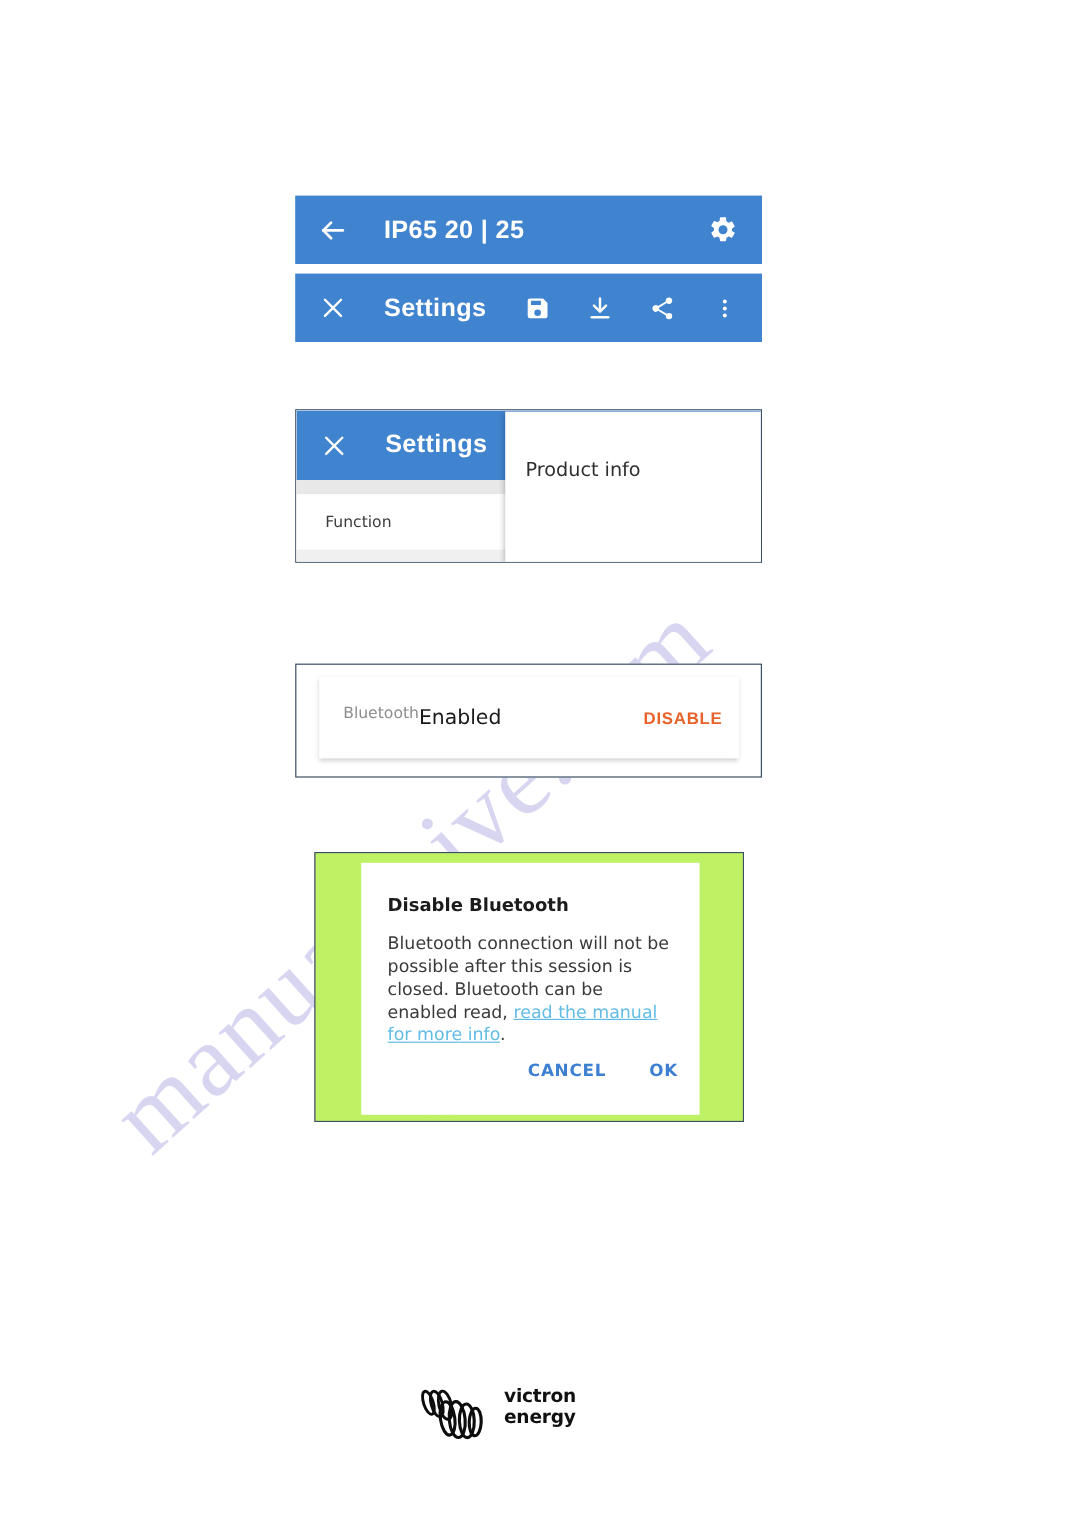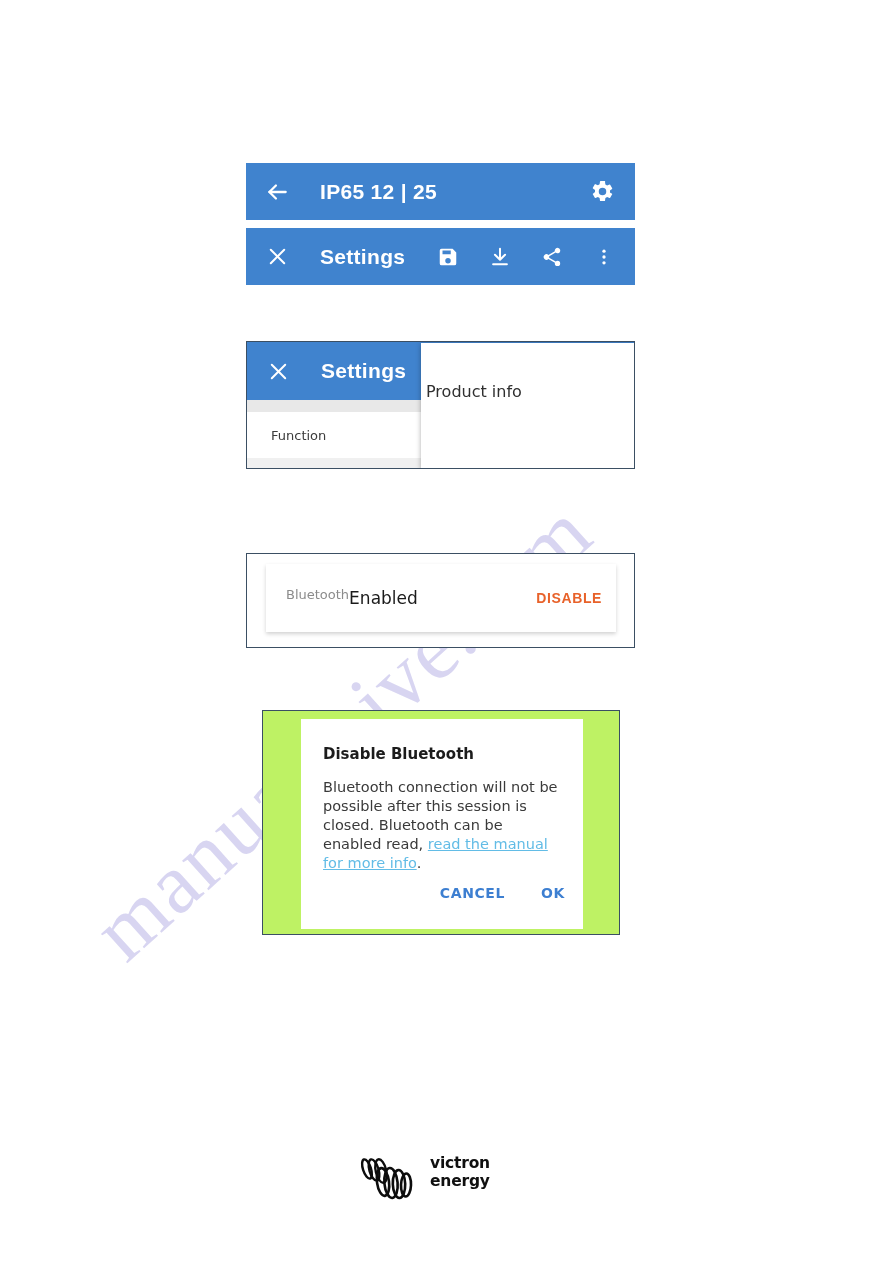--- a/index.html
+++ b/index.html
@@ -162,21 +162,21 @@
     height: 126px;
     background: #ffffff;
     box-shadow: 0 1px 5px rgba(0,0,0,0.32);
     box-sizing: border-box;
     padding-top: 22px;
   }
   .overflow-item {
     height: 52px;
     display: flex;
     align-items: center;
-    padding-left: 5px;
+    padding-left: 17px;
     font-size: 16px;
     color: #2f2f2f;
     font-family: "DejaVu Sans", sans-serif;
   }
 
   
   #fig-bt {
     left: 246px;
     top: 553px;
     width: 389px;
@@ -283,21 +283,21 @@
     font-size: 14px;
     font-weight: bold;
     color: #3d7fd1;
     letter-spacing: 0.6px;
     font-family: "DejaVu Sans", sans-serif;
   }
 
   
   #footer-logo {
     position: absolute;
-    left: 352px;
+    left: 342px;
     top: 1155px;
     width: 190px;
     height: 48px;
     display: flex;
     align-items: center;
     z-index: 10;
     justify-content: space-between;
   }
   #logo-mark { width: 72px; height: 46px; flex: 0 0 auto; }
   #logo-word {
@@ -319,21 +319,21 @@
 
 <div class="figure" id="fig-appbars">
 
   <div class="appbar" id="bar-device">
     <span class="bar-icon">
       <svg width="26" height="26" viewBox="0 0 24 24" fill="none" stroke="#ffffff" stroke-width="2.1" stroke-linecap="round" stroke-linejoin="round">
         <line x1="20" y1="12" x2="5" y2="12"></line>
         <polyline points="11,18 5,12 11,6"></polyline>
       </svg>
     </span>
-    <span class="bar-title">IP65 12 | 25</span>
+    <span class="bar-title">IP65 20 | 25</span>
     <span class="spacer"></span>
     <span class="bar-icon">
       <svg width="25" height="25" viewBox="0 0 24 24" fill="#ffffff">
         <path d="M19.14 12.94a7.6 7.6 0 0 0 .06-.94 7.6 7.6 0 0 0-.06-.94l2.03-1.58a.49.49 0 0 0 .12-.62l-1.92-3.32a.49.49 0 0 0-.59-.22l-2.39.96a7.2 7.2 0 0 0-1.62-.94l-.36-2.54A.48.48 0 0 0 13.93 2h-3.86a.48.48 0 0 0-.48.4l-.36 2.54c-.59.24-1.13.56-1.62.94l-2.39-.96a.49.49 0 0 0-.59.22L2.71 8.46a.49.49 0 0 0 .12.62l2.03 1.58c-.04.31-.06.63-.06.94s.02.63.06.94l-2.03 1.58a.49.49 0 0 0-.12.62l1.92 3.32c.12.21.37.29.59.22l2.39-.96c.49.38 1.03.7 1.62.94l.36 2.54c.04.23.24.4.48.4h3.86c.24 0 .44-.17.48-.4l.36-2.54c.59-.24 1.13-.56 1.62-.94l2.39.96c.22.07.47-.01.59-.22l1.92-3.32a.49.49 0 0 0-.12-.62zM12 15.6A3.6 3.6 0 1 1 15.6 12 3.6 3.6 0 0 1 12 15.6z"></path>
       </svg>
     </span>
   </div>
 
   <div class="appbar" id="bar-settings">
     <span class="bar-icon">

